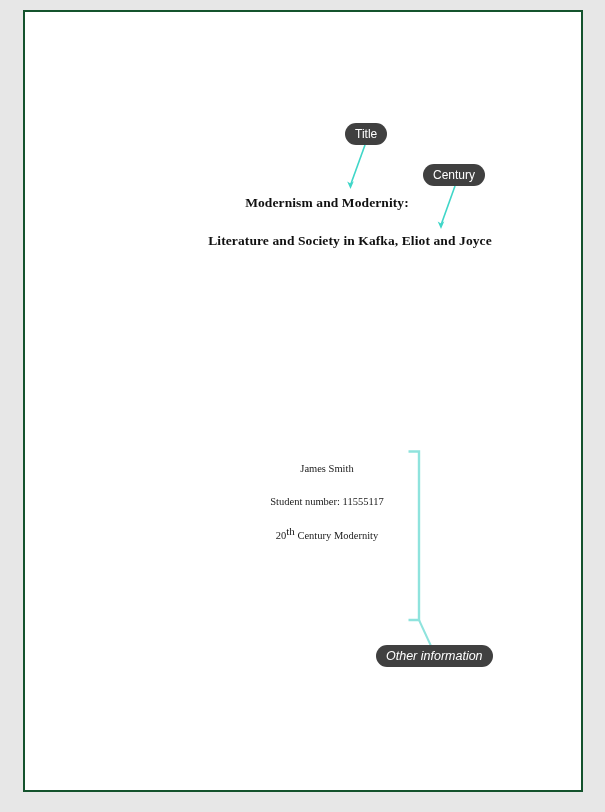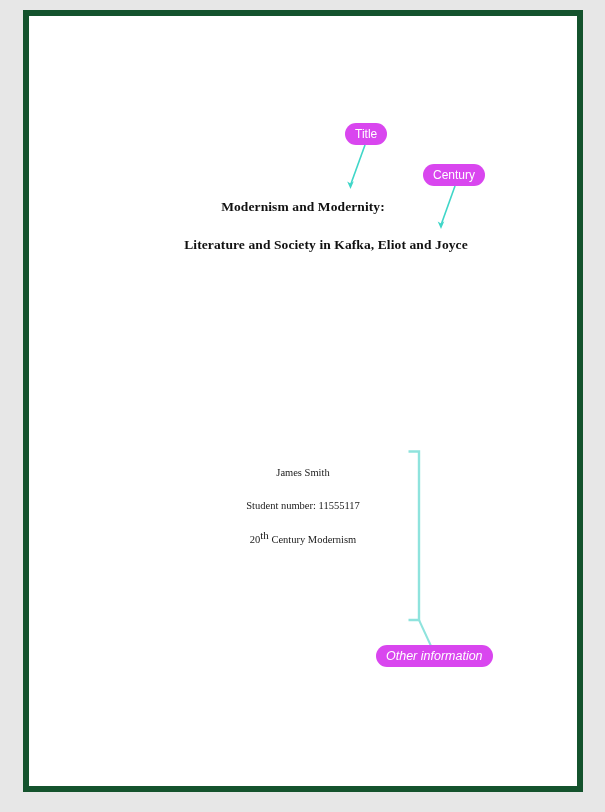--- a/index.html
+++ b/index.html
@@ -16,23 +16,24 @@
   }
 
   
   .page {
     position: absolute;
     left: 23px;
     top: 10px;
     width: 560px;
     height: 782px;
     background: #ffffff;
-    border: 6px solid #14532d;
+    border: 2px solid #14532d;
     box-sizing: border-box;
     overflow: hidden;
+    padding-left: 24px;
   }
 
   
   .doc-title,
   .doc-subtitle {
     position: absolute;
     width: 100%;
     text-align: center;
     font-family: "Liberation Serif", serif;
     font-weight: bold;
@@ -58,21 +59,21 @@
   }
   .ln-0 { top: 451px; }
   .ln-1 { top: 484px; }
   .ln-2 { top: 518px; }
   .ln-3 { top: 552px; }
   .ln-4 { top: 585px; }
 
   
   .pill {
     position: absolute;
-    background: #d946ef;
+    background: #404040;
     color: #ffffff;
     font-family: "Liberation Sans", sans-serif;
     font-size: 12px;
     border-radius: 11px;
     display: flex;
     align-items: center;
     justify-content: center;
     white-space: nowrap;
     box-sizing: border-box;
     height: 22px;
@@ -100,21 +101,21 @@
 
   <div class="doc-title">Modernism and Modernity:</div>
 
   <div class="doc-subtitle">Literature and Society in Kafka, Eliot and Joyce</div>
 
   <div class="info-line ln-0">James Smith</div>
 
   <div class="info-line ln-1">Student number: 11555117</div>
 
   <div class="info-line ln-2">
-    <span>20</span><sup>th</sup><span> Century Modernism</span>
+    <span>20</span><sup>th</sup><span> Century Modernity</span>
   </div>
 
 
 
 </div>
 
 <svg class="connectors" viewBox="0 0 605 812">
 
   <g>
     <line x1="365" y1="145" x2="350.5" y2="185" stroke="#3fd6c8" stroke-width="1.6"></line>

